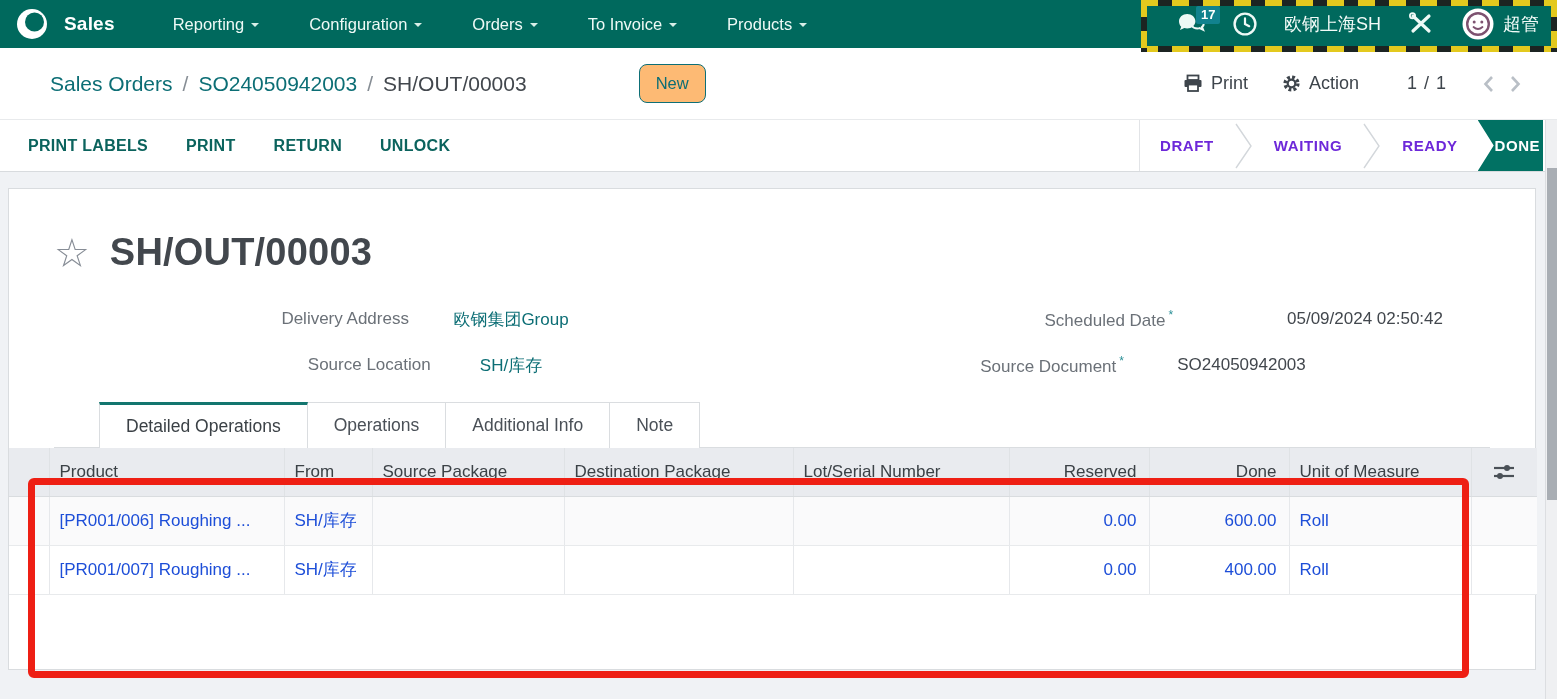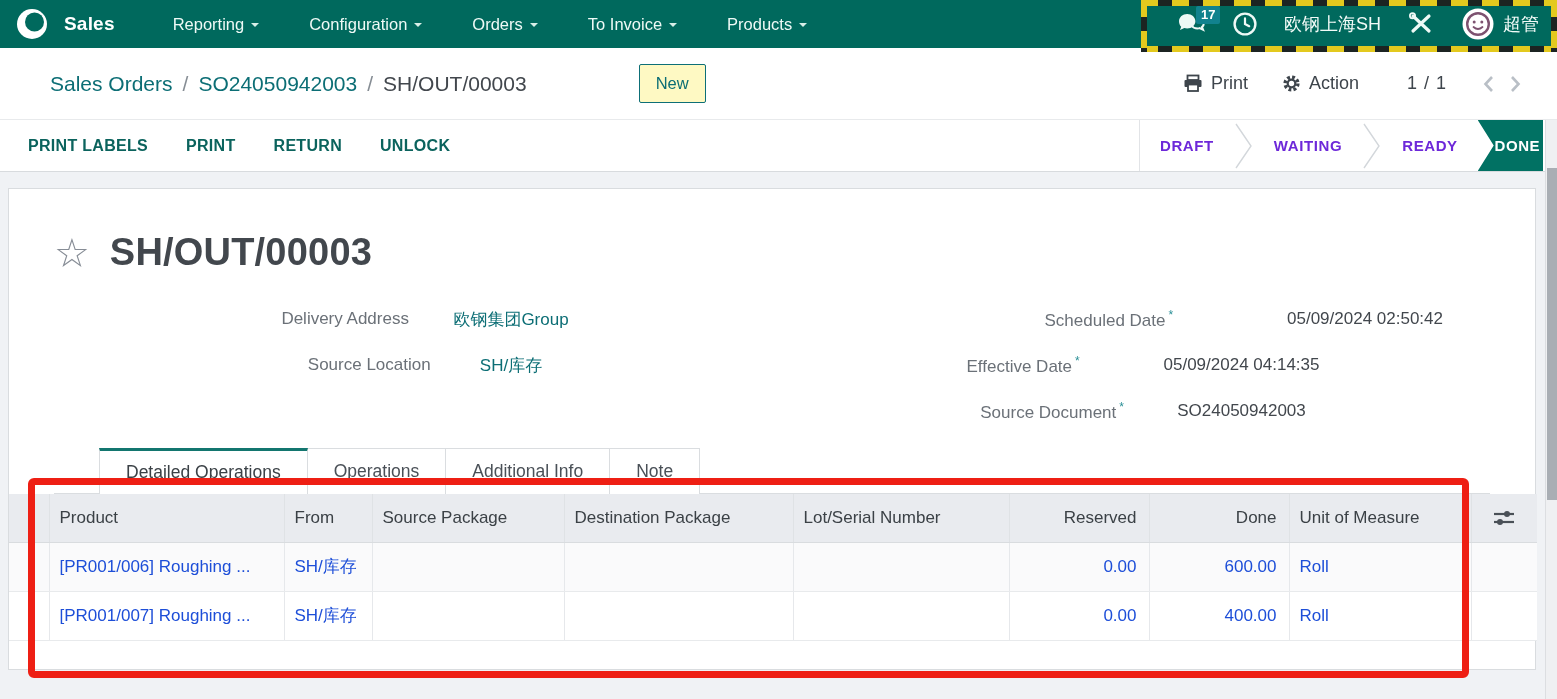--- a/index.html
+++ b/index.html
@@ -23,22 +23,22 @@
   .company-name, .user-name { color:#f2fbf8; font-size:18px; }
   .avatar-wrap { display:flex; align-items:center; gap:8px; }
 
   
   .crumb-row { position:absolute; left:0; top:48px; width:1557px; height:72px; background:#fff;
                border-bottom:1px solid #e8eaec; display:flex; align-items:center; }
   .breadcrumb { margin-left:50px; font-size:21px; display:flex; align-items:flex-start; gap:10px; white-space:nowrap; }
   .crumb-link { color:#0c6e75; cursor:pointer; }
   .crumb-sep { color:#868d94; }
   .crumb-current { color:#42474d; }
-  .new-btn { margin-left:112px; border:1px solid #0d6f77; color:#0c6e75; background:#fef9c3; font-size:16.5px;
-             padding:9px 16px; border-radius:2px; cursor:pointer; font-family:inherit; }
+  .new-btn { margin-left:112px; border:1px solid #0d6f77; color:#0c6e75; background:#fdba74; font-size:16.5px;
+             padding:9px 16px; border-radius:8px; cursor:pointer; font-family:inherit; }
   .crumb-actions { position:absolute; right:36px; display:flex; align-items:center; gap:34px; }
   .action-item { display:flex; align-items:center; gap:8px; color:#3e454c; font-size:18px; cursor:pointer; }
   .pager { color:#3e454c; font-size:18px; margin-left:14px; letter-spacing:1px; }
   .pager-nav { display:flex; align-items:center; gap:16px; margin-left:2px; }
 
   
   .control-row { position:absolute; left:0; top:120px; width:1557px; height:52px; background:#fff;
                  border-bottom:1px solid #d8dbde; }
   .ctl-buttons { position:absolute; left:28px; top:0; height:52px; display:flex; align-items:center; gap:38px; }
   .ctl-btn { color:#0b635d; font-size:16px; font-weight:600; letter-spacing:.3px; cursor:pointer;
@@ -254,24 +254,20 @@
             </div>
             <div class="field-row">
               <span class="f-label">Source Location</span>
               <span class="f-link">SH/库存</span>
             </div>
           </div>
           <div class="col-right">
             <div class="field-row">
               <span class="f-label"><span>Scheduled Date</span><span class="req">*</span></span>
               <span class="f-value val-right">05/09/2024 02:50:42</span>
-            </div>
-            <div class="field-row">
-              <span class="f-label"><span>Effective Date</span><span class="req">*</span></span>
-              <span class="f-value">05/09/2024 04:14:35</span>
             </div>
             <div class="field-row">
               <span class="f-label"><span>Source Document</span><span class="req">*</span></span>
               <span class="f-value">SO24050942003</span>
             </div>
           </div>
         </div>
 
         <div class="notebook">
           <div class="tabs">

